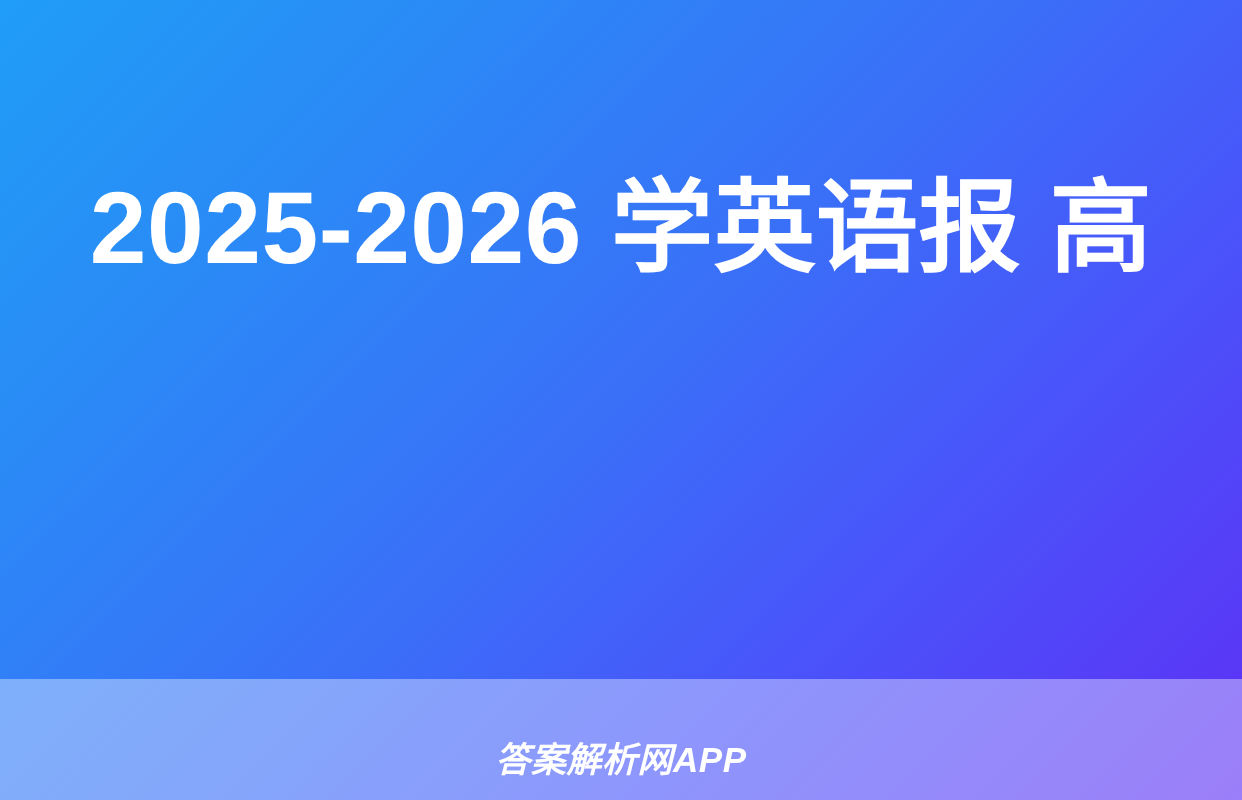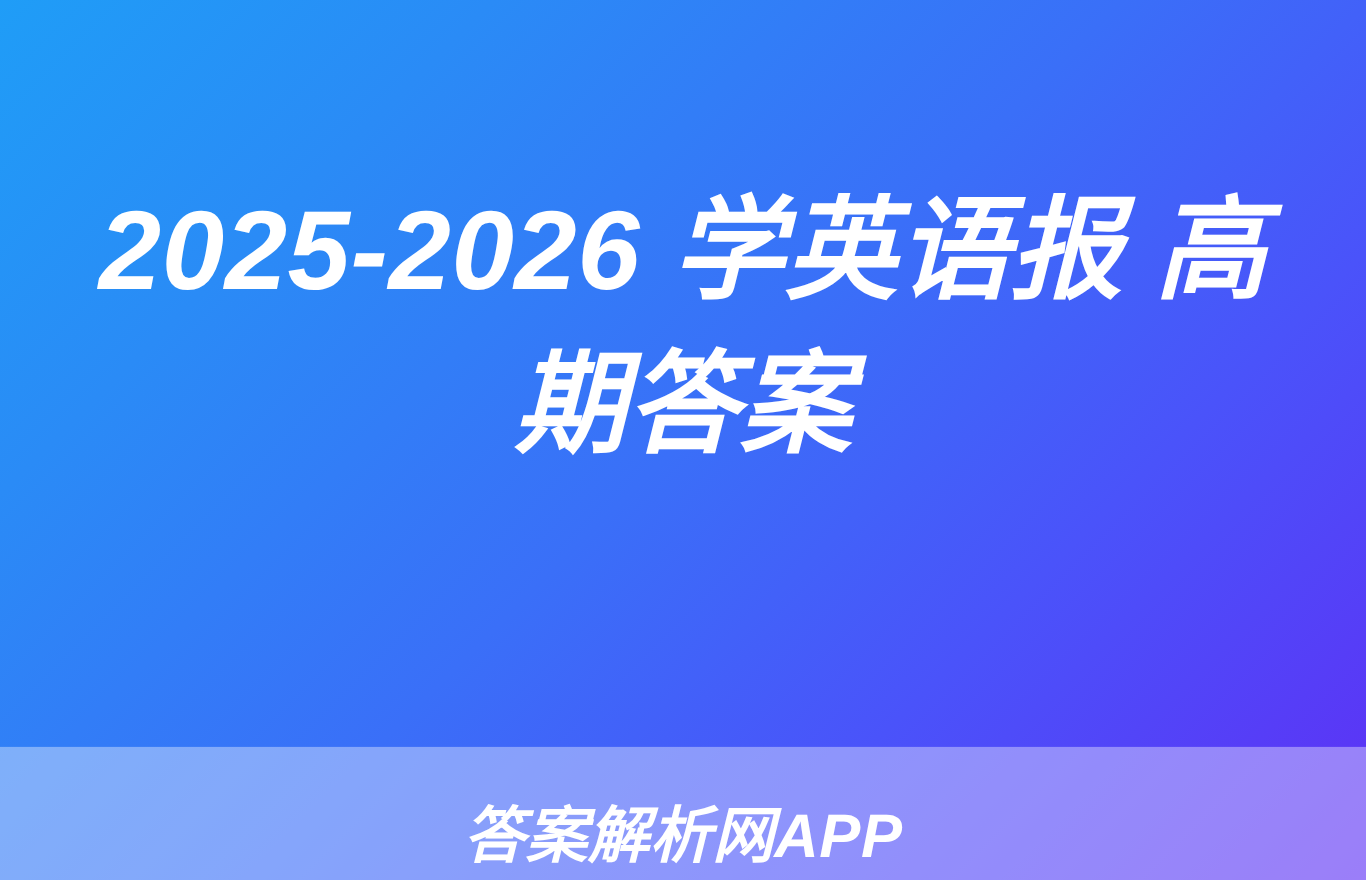--- a/index.html
+++ b/index.html
@@ -36,59 +36,57 @@
     box-sizing: border-box;
     text-align: center;
   }
 
   .title-line {
     display: block;
     color: #ffffff;
     font-size: 102px;
     line-height: 140px;
     font-weight: 700;
-    font-style: italic;
     letter-spacing: 0.5px;
     white-space: nowrap;
     text-rendering: geometricPrecision;
   }
 
   
   .footer-band {
     position: absolute;
     left: 0;
     right: 0;
     bottom: 0;
     height: 121px;
     background: rgba(255, 255, 255, 0.38);
     display: flex;
     align-items: center;
     justify-content: center;
   }
 
   .footer-text {
     color: #ffffff;
-    font-size: 56px;
+    font-size: 35px;
     line-height: 43px;
     font-weight: 700;
     font-style: italic;
     letter-spacing: 0.5px;
     white-space: nowrap;
     position: relative;
     top: 2px;
     margin-top: 36px;
   }
 </style>
 </head>
 <body>
 
 <div id="poster">
 
   <div class="title-block">
     <span class="title-line">2025-2026 学英语报 高</span>
-    <span class="title-line">期答案</span>
   </div>
 
   <div class="footer-band">
     <span class="footer-text">答案解析网APP</span>
   </div>
 
 </div>
 
 </body></html>

